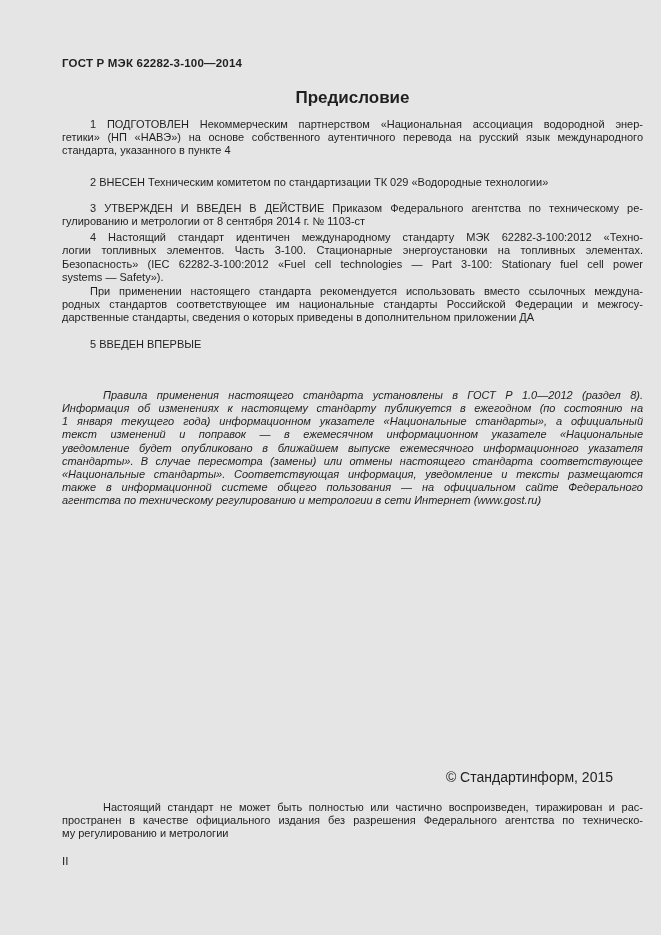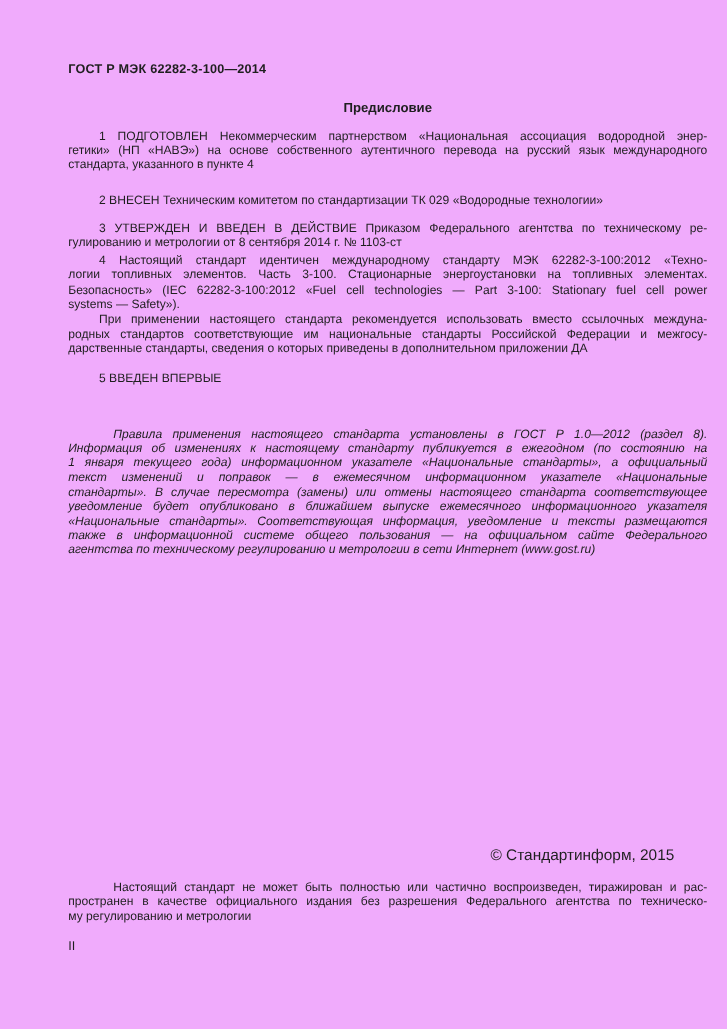--- a/index.html
+++ b/index.html
@@ -13,33 +13,33 @@
     overflow: hidden;
     font-family: "Liberation Sans", "DejaVu Sans", sans-serif;
     color: #1f1f1f;
     -webkit-font-smoothing: antialiased;
   }
   .page {
     box-sizing: border-box;
     width: 661px;
     height: 935px;
     padding: 56px 18px 0 62px;
-    background: #f0abfc;
+    background: #e5e5e5;
   }
   .std-header {
     font-weight: bold;
     font-size: 11.5px;
     line-height: 14px;
     letter-spacing: 0.2px;
   }
   .doc-title {
     margin-top: 20px;
     text-align: center;
     font-weight: bold;
-    font-size: 12px;
+    font-size: 17px;
     line-height: 16px;
   }
   .para {
     font-size: 11px;
     line-height: 13.2px;
   }
   .para .line {
     text-align: justify;
     text-align-last: justify;
     text-justify: inter-word;
@@ -103,35 +103,35 @@
 
   <div class="para p-clause4">
       <div class="line">4 Настоящий стандарт идентичен международному стандарту МЭК 62282-3-100:2012 «Техно-</div>
       <div class="line">логии топливных элементов. Часть 3-100. Стационарные энергоустановки на топливных элементах.</div>
       <div class="line">Безопасность» (IEC 62282-3-100:2012 «Fuel cell technologies — Part 3-100: Stationary fuel cell power</div>
       <div class="line">systems — Safety»).</div>
     </div>
 
   <div class="para p-clause4-note">
       <div class="line">При применении настоящего стандарта рекомендуется использовать вместо ссылочных междуна-</div>
-      <div class="line">родных стандартов соответствующие им национальные стандарты Российской Федерации и межгосу-</div>
+      <div class="line">родных стандартов соответствующее им национальные стандарты Российской Федерации и межгосу-</div>
       <div class="line">дарственные стандарты, сведения о которых приведены в дополнительном приложении ДА</div>
     </div>
 
   <div class="para p-clause5">
       <div class="line">5 ВВЕДЕН ВПЕРВЫЕ</div>
     </div>
 
   <div class="para rules-note indent-lg">
       <div class="line">Правила применения настоящего стандарта установлены в ГОСТ Р 1.0—2012 (раздел 8).</div>
       <div class="line">Информация об изменениях к настоящему стандарту публикуется в ежегодном (по состоянию на</div>
       <div class="line">1 января текущего года) информационном указателе «Национальные стандарты», а официальный</div>
       <div class="line">текст изменений и поправок — в ежемесячном информационном указателе «Национальные</div>
+      <div class="line">уведомление будет опубликовано в ближайшем выпуске ежемесячного информационного указателя</div>
       <div class="line">стандарты». В случае пересмотра (замены) или отмены настоящего стандарта соответствующее</div>
-      <div class="line">уведомление будет опубликовано в ближайшем выпуске ежемесячного информационного указателя</div>
       <div class="line">«Национальные стандарты». Соответствующая информация, уведомление и тексты размещаются</div>
       <div class="line">также в информационной системе общего пользования — на официальном сайте Федерального</div>
       <div class="line">агентства по техническому регулированию и метрологии в сети Интернет (www.gost.ru)</div>
     </div>
 
   <div class="copyright">© Стандартинформ, 2015</div>
 
   <div class="para restriction indent-lg">
       <div class="line">Настоящий стандарт не может быть полностью или частично воспроизведен, тиражирован и рас-</div>
       <div class="line">пространен в качестве официального издания без разрешения Федерального агентства по техническо-</div>

